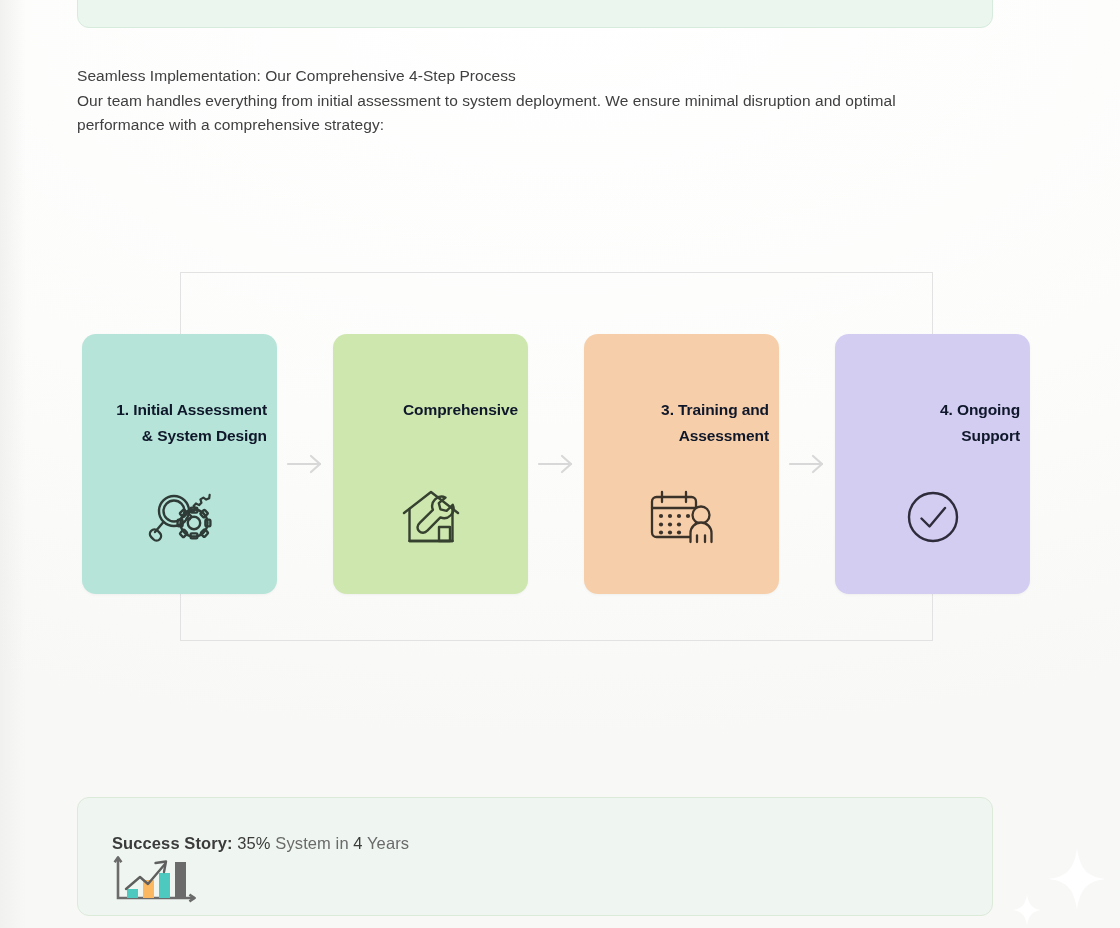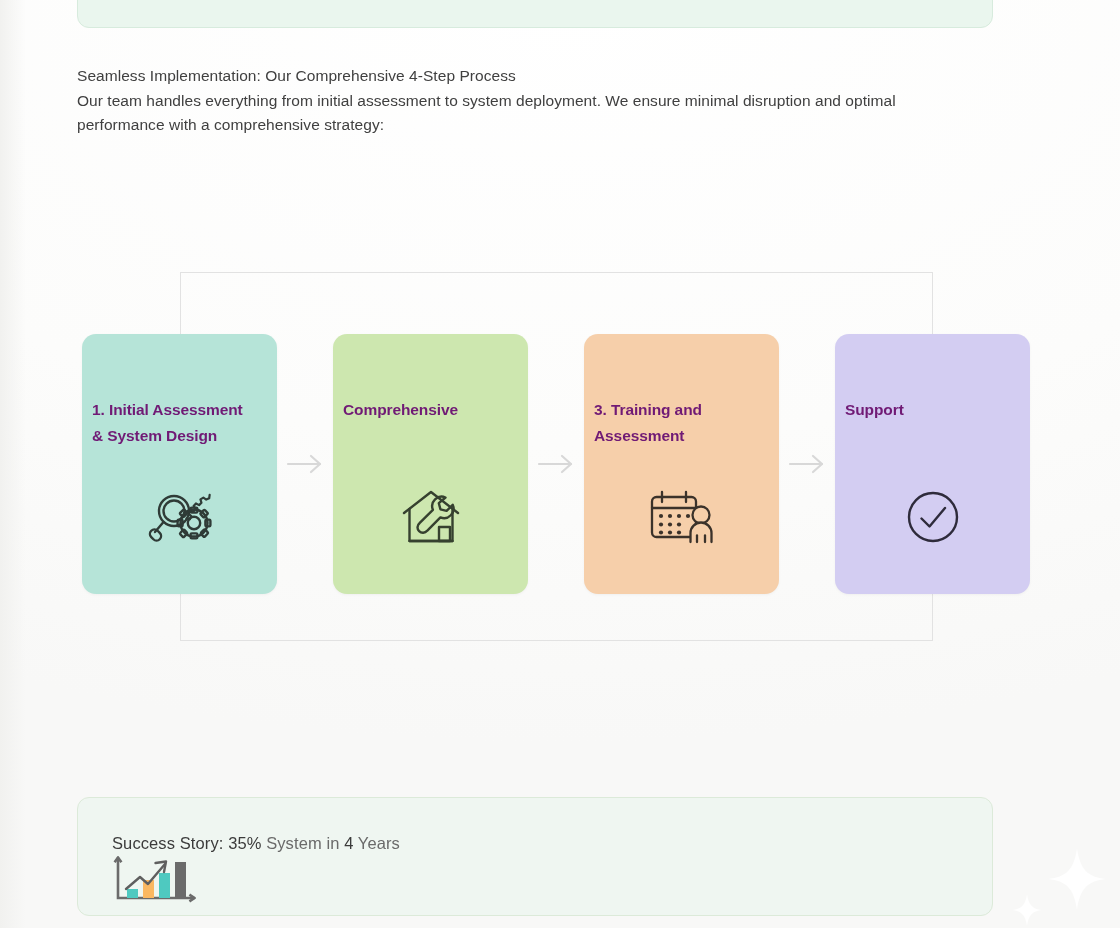--- a/index.html
+++ b/index.html
@@ -89,25 +89,25 @@
     position: relative;
     flex: 0 0 auto;
     box-shadow: 0 1px 3px rgba(0,0,0,0.045);
   }
 
   .card-title {
     position: absolute;
     left: 10px;
     right: 10px;
     top: 63px;
-    text-align: left;
+    text-align: right;
     font-size: 15.5px;
     font-weight: 700;
     line-height: 26px;
-    color: #701a75;
+    color: #0f172a;
     letter-spacing: -0.1px;
   }
 
   .card-icon {
     position: absolute;
     left: 0;
     right: 0;
     top: 155px;
     display: flex;
     justify-content: center;
@@ -139,21 +139,21 @@
   .success-text {
     position: absolute;
     left: 34px;
     top: 36px;
     font-size: 16.5px;
     color: #6a6a6a;
     white-space: nowrap;
     letter-spacing: 0.1px;
   }
   .success-text .strong {
-    font-weight: 400;
+    font-weight: 700;
     color: #3b3b3b;
   }
   .success-text .num {
     font-weight: 400;
     color: #3b3b3b;
   }
 
   .success-icon {
     position: absolute;
     left: 32px;
@@ -275,20 +275,21 @@
 
   <div class="arrow">
     <svg width="38" height="22" viewBox="0 0 38 22" fill="none" stroke="#d8d8d8" stroke-width="2.2" stroke-linecap="round" stroke-linejoin="round">
       <path d="M2 11 H34"></path>
       <path d="M25 3 L34 11 L25 19"></path>
     </svg>
   </div>
 
   <div class="card" style="background:#d3cdf2">
     <div class="card-title">
+      <div>4. Ongoing</div>
       <div>Support</div>
     </div>
     <div class="card-icon">
       <svg width="56" height="56" viewBox="0 0 56 56" fill="none" stroke="#2e2b3b" stroke-width="2.4" stroke-linecap="round" stroke-linejoin="round">
         <circle cx="28" cy="28" r="24"></circle>
         <path d="M16.5 29.5 L24.5 37.5 L40 19"></path>
       </svg>
     </div>
   </div>
 

